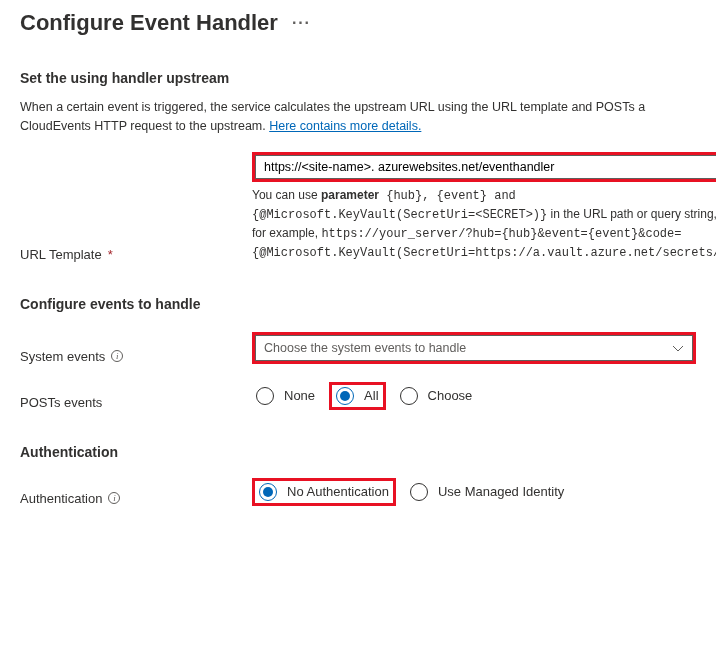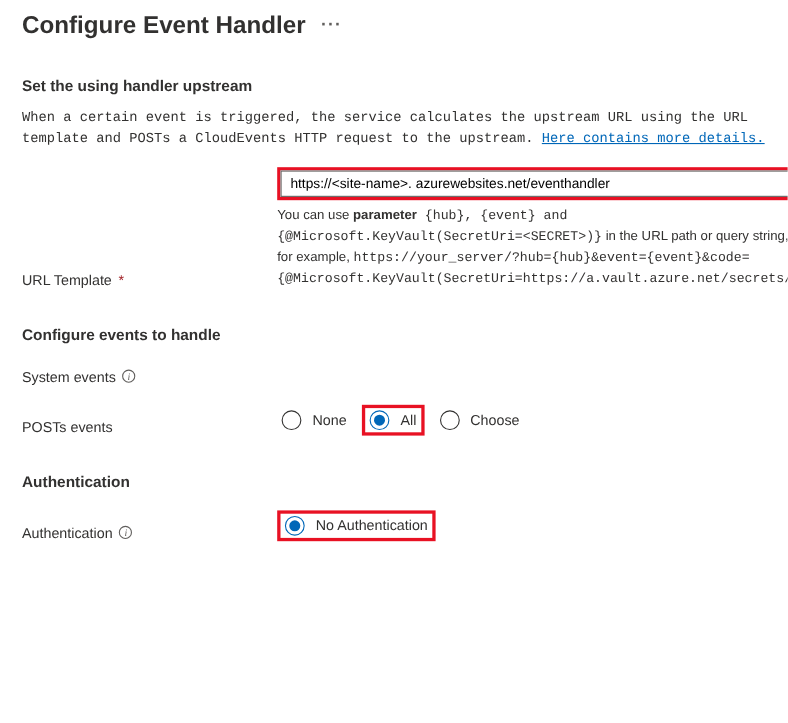--- a/index.html
+++ b/index.html
@@ -24,21 +24,20 @@
       font-size: 14px;
       font-weight: 600;
       margin-top: 34px;
       margin-bottom: 12px;
     }
     .desc {
       font-size: 12.5px;
       line-height: 1.5;
       color: #323130;
       margin-bottom: 16px;
-      font-family: Liberation Mono, monospace;
     }
     .desc a {
       color: #0067b8;
       text-decoration: underline;
     }
     .field-row {
       display: flex;
       align-items: flex-end;
       margin-bottom: 4px;
     }
@@ -153,20 +152,30 @@
     </div>
   </div>
 </div>
 
 <div class="section-heading">Configure events to handle</div>
 
 <div class="field-row spacer-events">
   <div class="field-label">
     <span>System events</span>
     <span class="info-icon">i</span>
+  </div>
+  <div class="field-body">
+    <div class="highlight-red">
+      <div class="dropdown">
+        <span>Choose the system events to handle</span>
+        <svg class="chevron" viewBox="0 0 12 12">
+            <path d="M1 4 L6 9 L11 4" fill="none" stroke="#605e5c" stroke-width="1"></path>
+          </svg>
+      </div>
+    </div>
   </div>
 </div>
 
 <div class="field-row spacer-user">
   <div class="field-label">POSTs events</div>
   <div class="field-body">
     <div class="radio-group">
       <label class="radio-option">
         <span class="radio-circle"></span>
         <span>None</span>
@@ -197,15 +206,19 @@
   <div class="field-body">
     <div class="radio-group">
       <div class="highlight-red" style="width:fit-content">
         <label class="radio-option">
           <span class="radio-circle checked">
               <span class="radio-dot"></span>
             </span>
           <span>No Authentication</span>
         </label>
       </div>
+      <label class="radio-option">
+        <span class="radio-circle"></span>
+        <span>Use Managed Identity</span>
+      </label>
     </div>
   </div>
 </div>
 
 </body></html>

